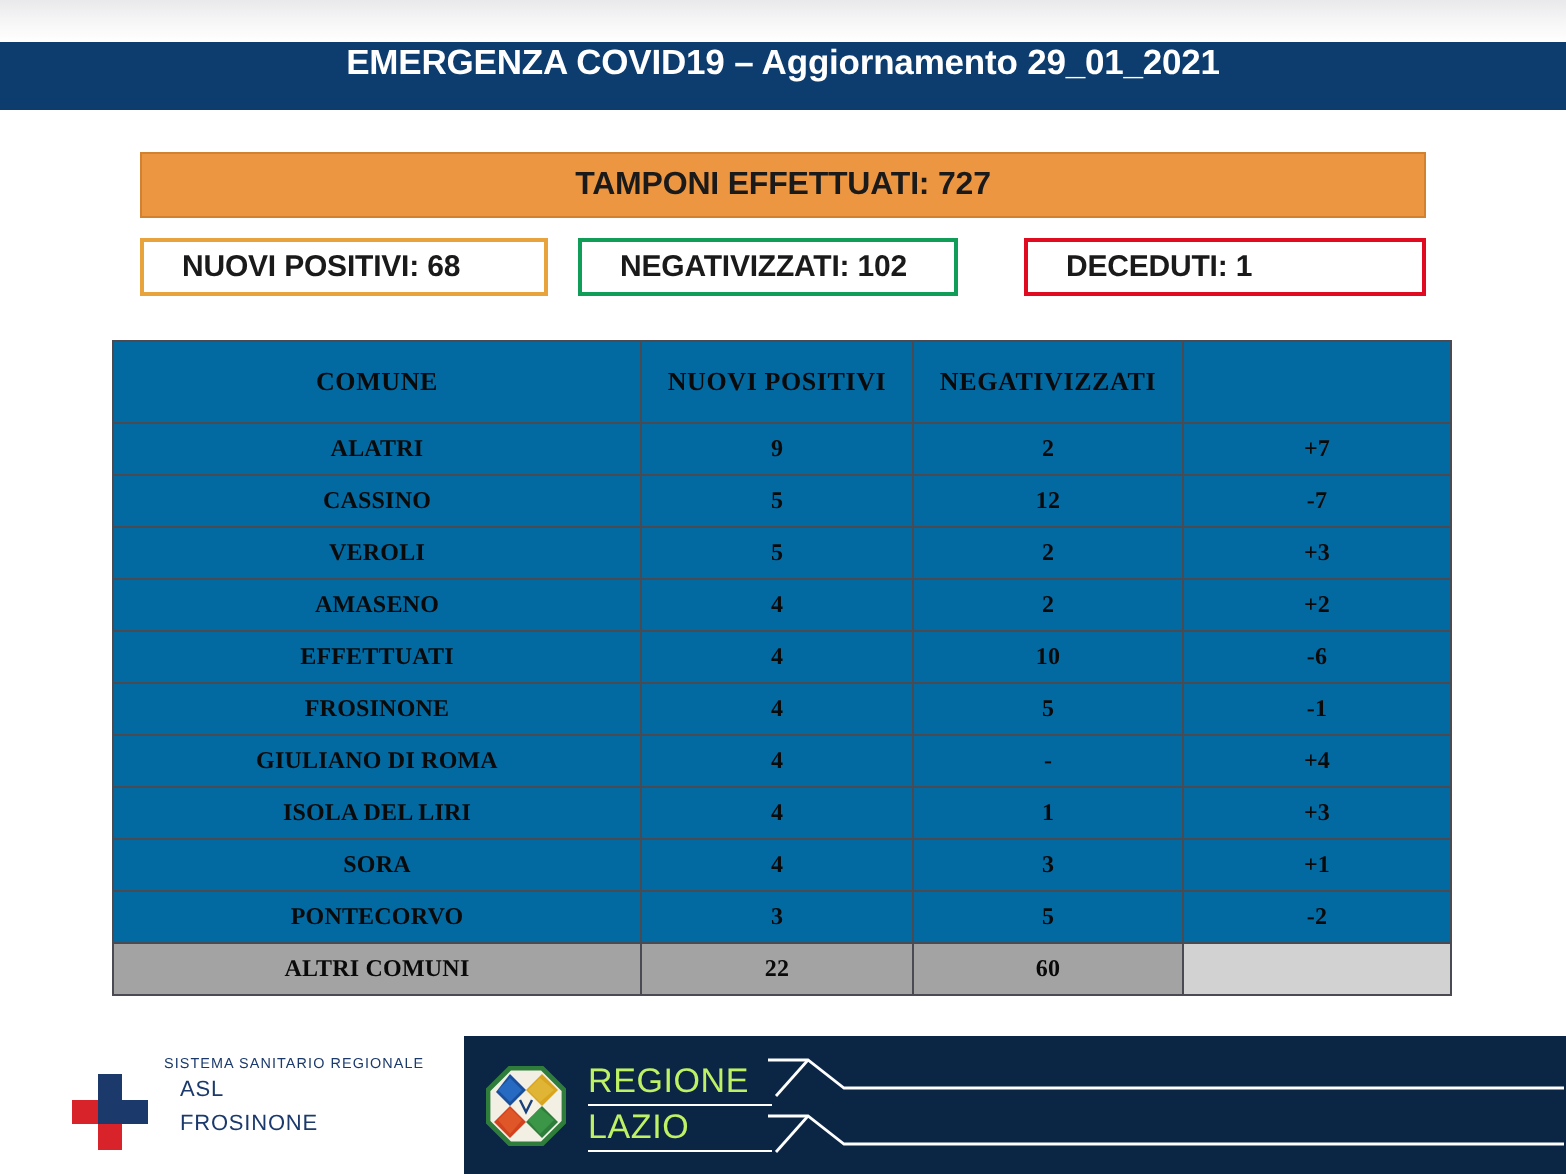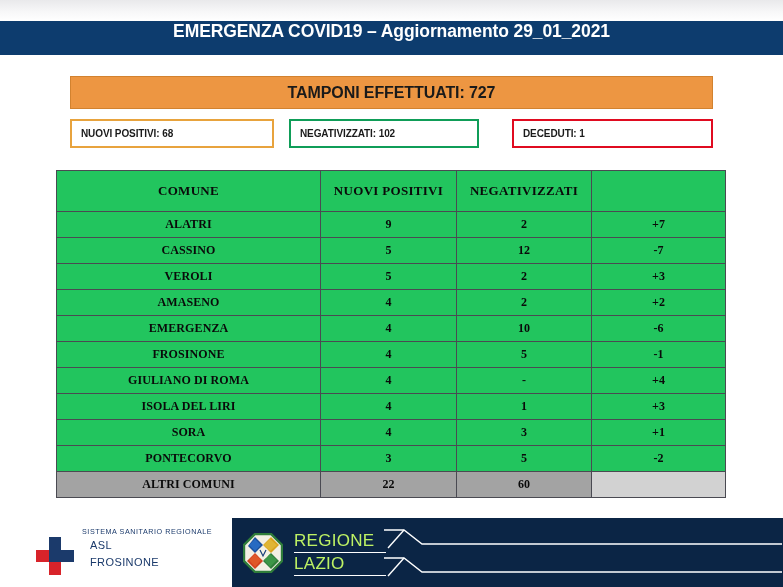--- a/index.html
+++ b/index.html
@@ -65,23 +65,23 @@
     position: absolute;
     top: 119px;
     height: 29px;
     background: #ffffff;
     display: flex;
     align-items: center;
     box-sizing: border-box;
   }
   .stat-box .stat-text {
     color: #1a1a1a;
-    font-size: 10px;
-    font-weight: bold;
-    padding-left: 9px;
+    font-size: 15px;
+    font-weight: bold;
+    padding-left: 19px;
     letter-spacing: -0.1px;
     white-space: nowrap;
   }
   .stat-positivi { left: 70px;  width: 204px; border: 2px solid #e8a33d; }
   .stat-negativi { left: 289px; width: 190px; border: 2px solid #0f9d58; }
   .stat-deceduti { left: 512px; width: 201px; border: 2px solid #e00b20; }
 
   
   .table-wrap {
     position: absolute;
@@ -101,21 +101,21 @@
   table.data-table th,
   table.data-table td {
     border: 1px solid #4a4a52;
     padding: 0;
     height: 25px;
     font-size: 12px;
     font-weight: bold;
     color: #0a0a0a;
     text-align: center;
     vertical-align: middle;
-    background: #22c55e;
+    background: #0369a1;
     letter-spacing: 0.1px;
   }
   table.data-table thead th {
     height: 40px;
     font-size: 13px;
     font-family: "Liberation Serif", serif;
     font-weight: bold;
     letter-spacing: 0.3px;
   }
   th.head-comune { background: #e6eaf2; }
@@ -271,21 +271,21 @@
         <td class="cell-num">2</td>
         <td class="cell-delta">+3</td>
       </tr>
       <tr>
         <td class="cell-comune">AMASENO</td>
         <td class="cell-num">4</td>
         <td class="cell-num">2</td>
         <td class="cell-delta">+2</td>
       </tr>
       <tr>
-        <td class="cell-comune">EMERGENZA</td>
+        <td class="cell-comune">EFFETTUATI</td>
         <td class="cell-num">4</td>
         <td class="cell-num">10</td>
         <td class="cell-delta">-6</td>
       </tr>
       <tr>
         <td class="cell-comune">FROSINONE</td>
         <td class="cell-num">4</td>
         <td class="cell-num">5</td>
         <td class="cell-delta">-1</td>
       </tr>

